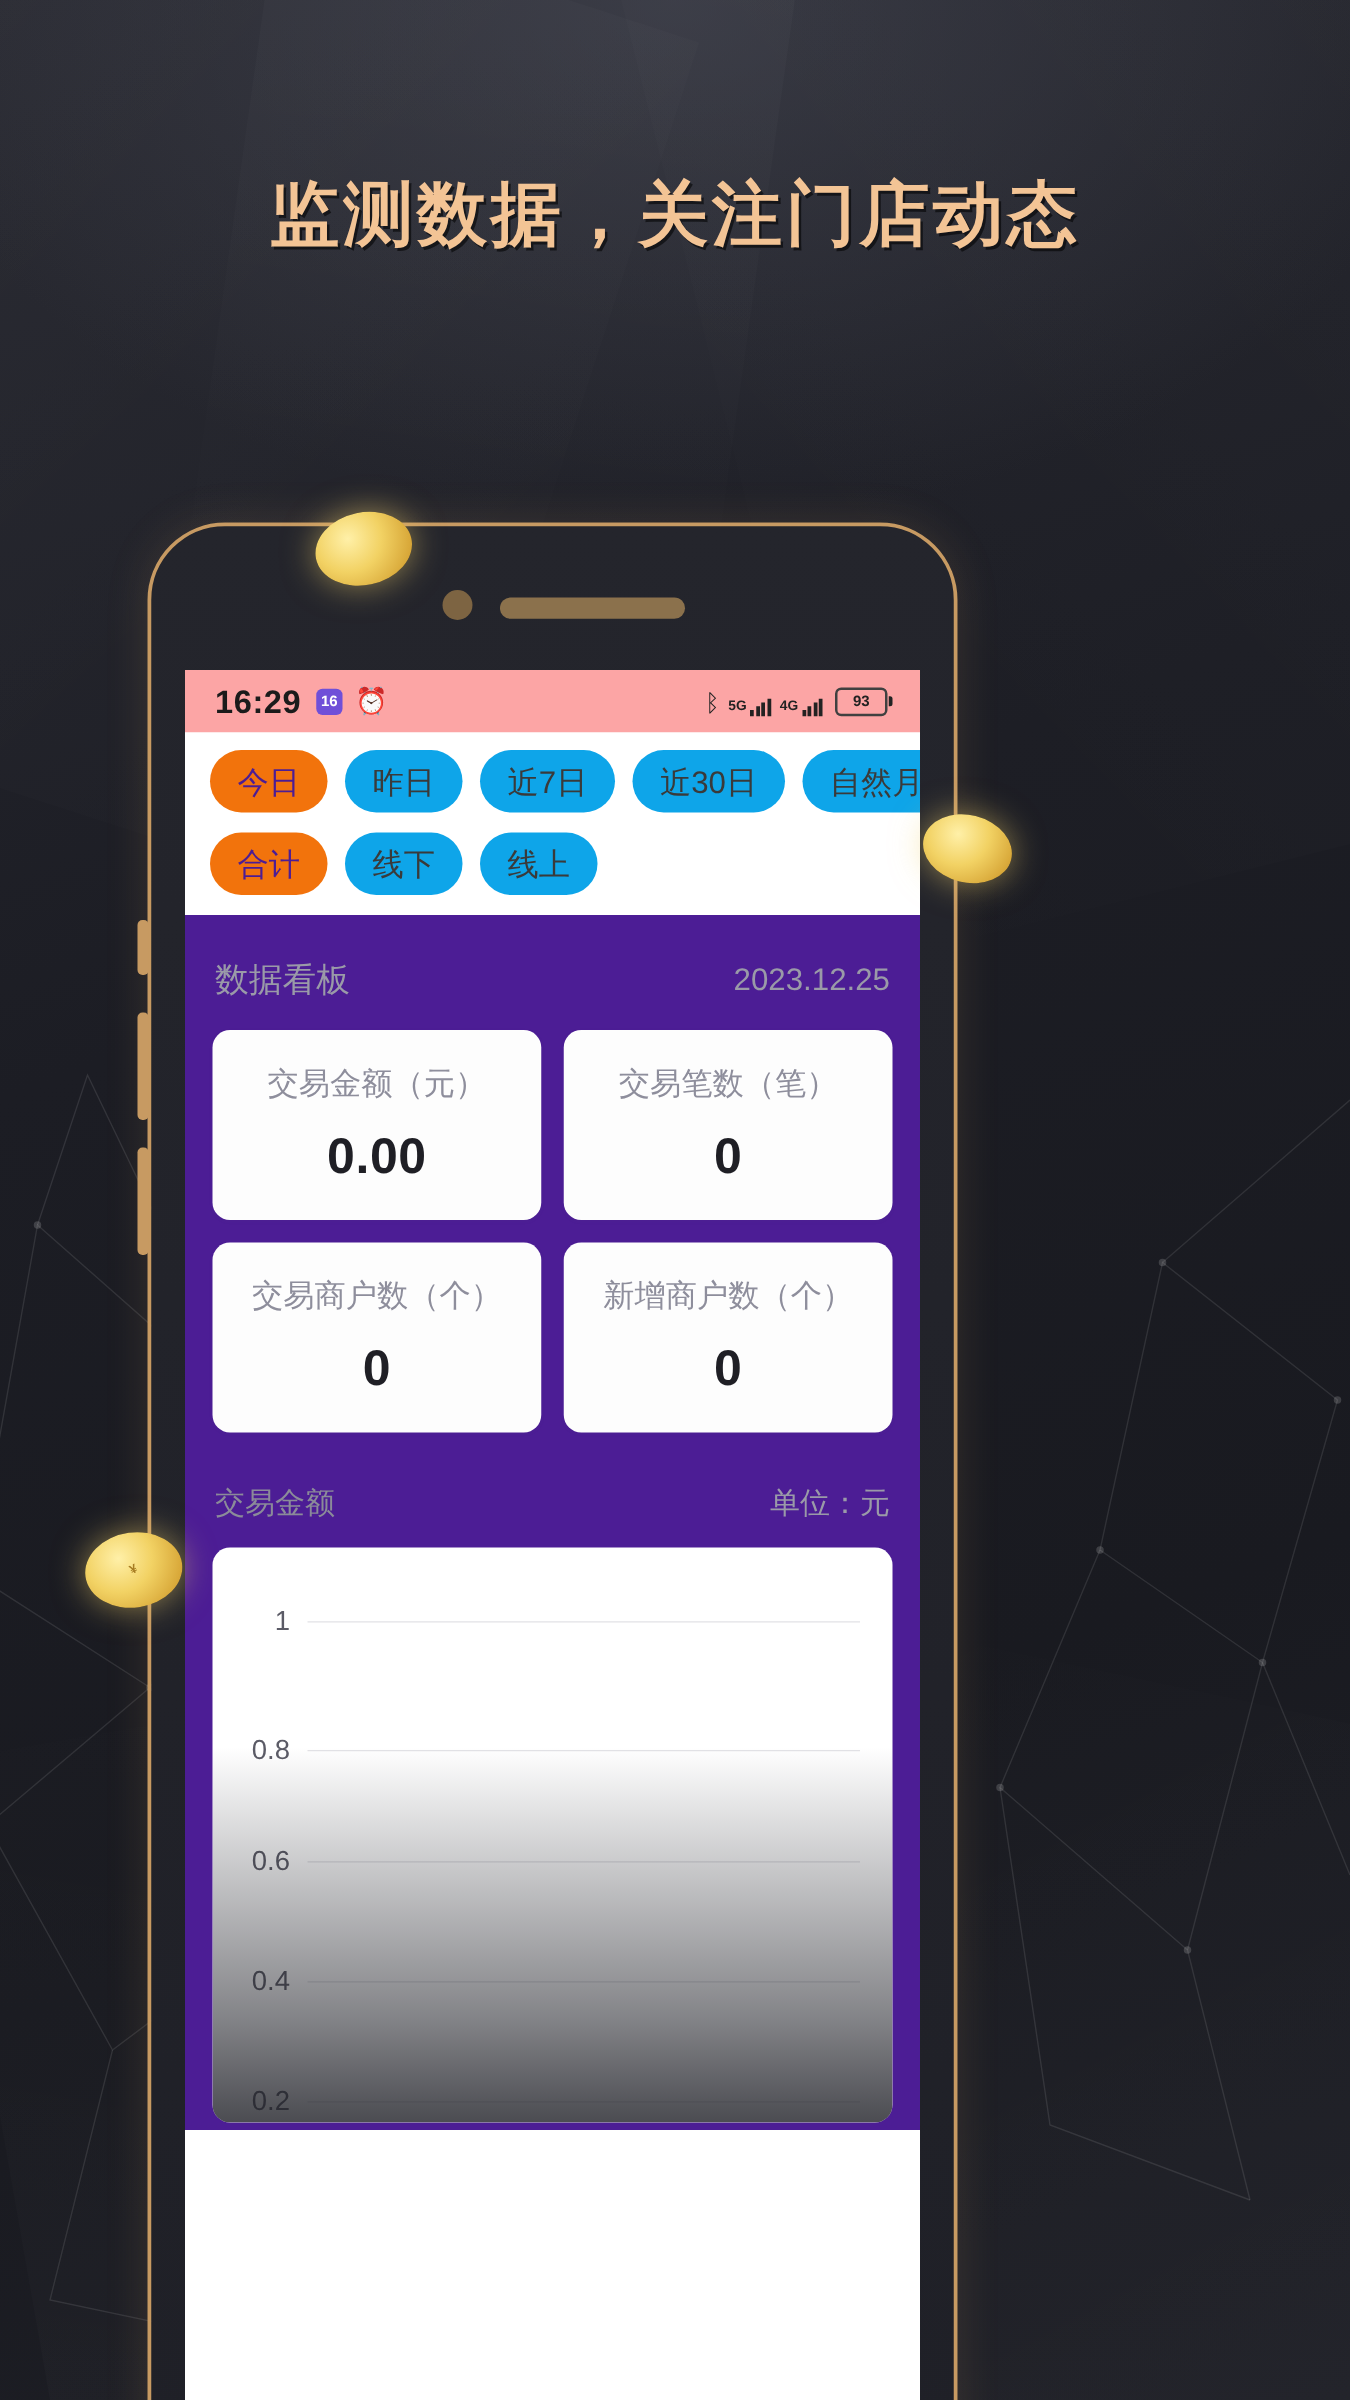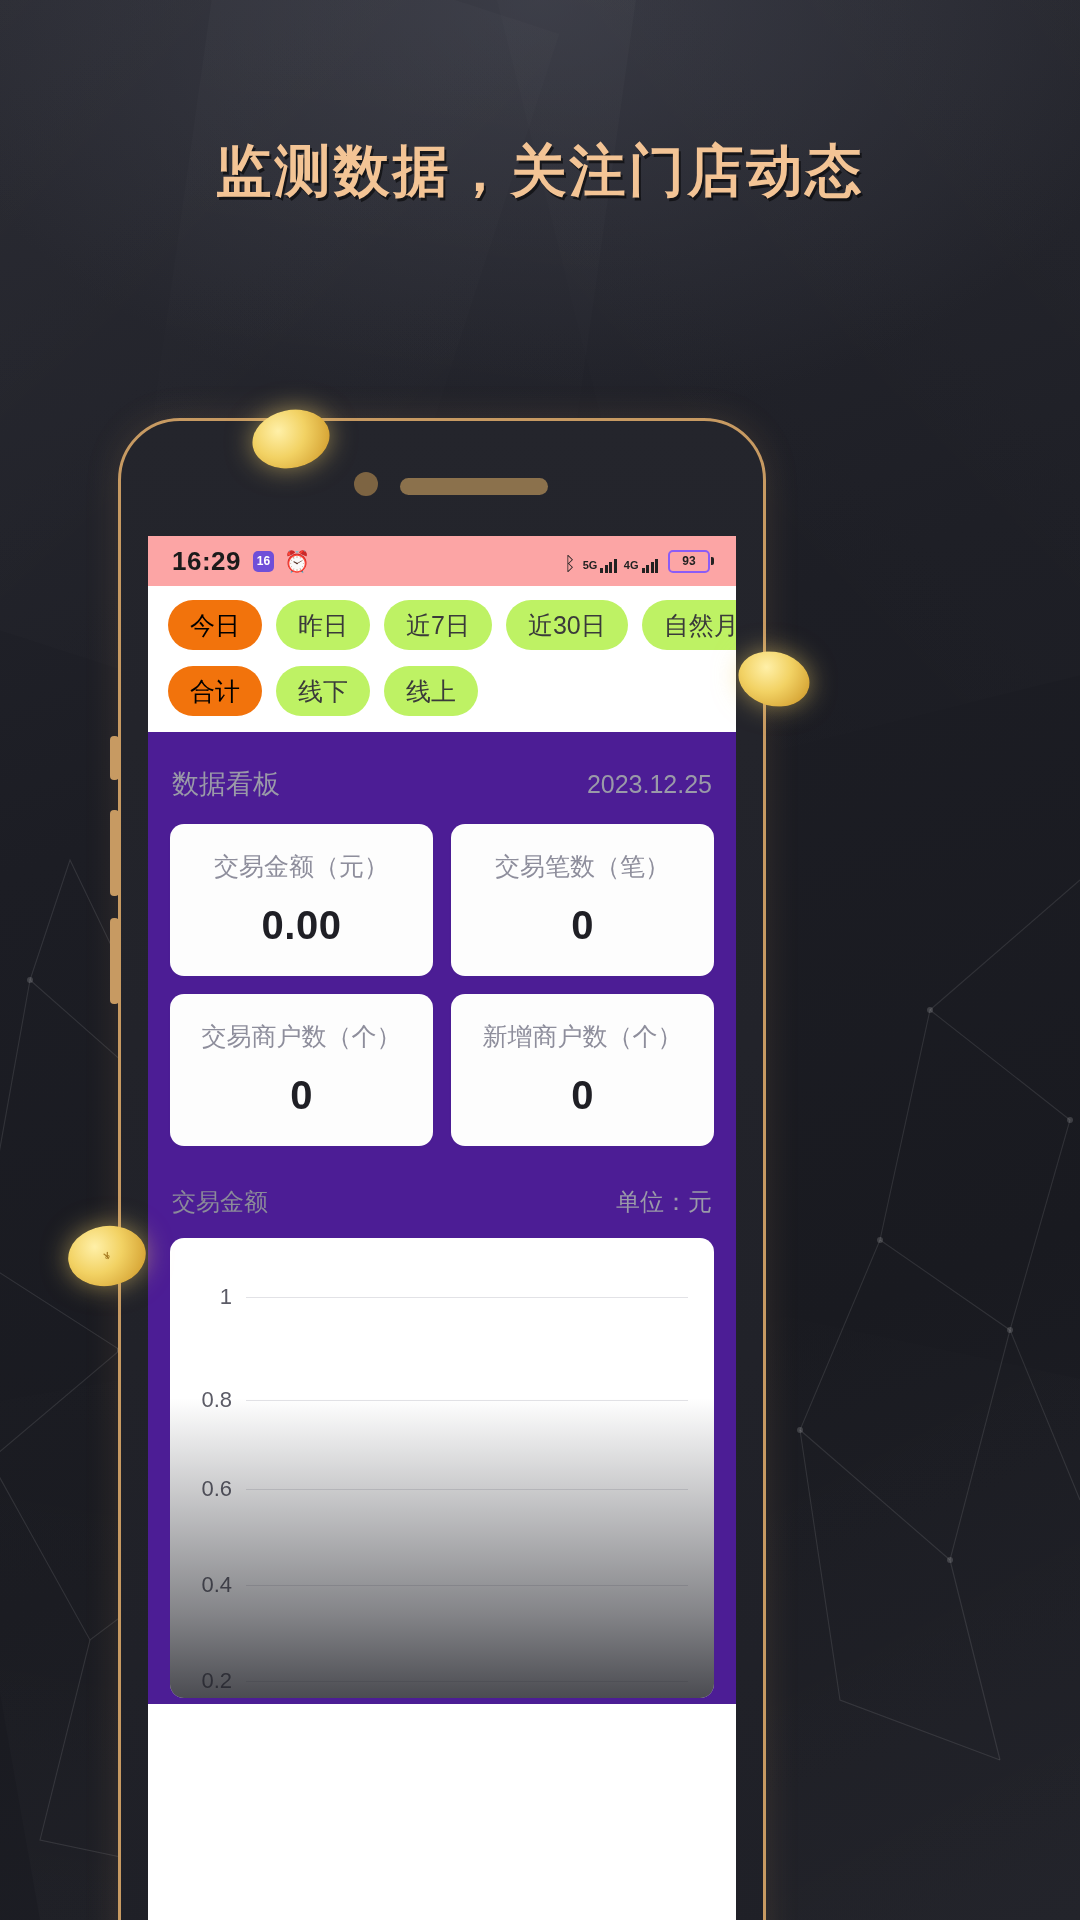--- a/index.html
+++ b/index.html
@@ -98,36 +98,36 @@
   .sig-bars{display:flex;align-items:flex-end;gap:1.5px;}
   .sig-bars i{width:3px;background:#222;display:block;}
   .sig-bars i:nth-child(1){height:5px;}
   .sig-bars i:nth-child(2){height:8px;}
   .sig-bars i:nth-child(3){height:11px;}
   .sig-bars i:nth-child(4){height:14px;}
   .batt{
     display:flex;align-items:center;margin-left:3px;
   }
   .batt-body{
-    width:38px;height:19px;border:2px solid #8b5cf6;border-radius:5px;
+    width:38px;height:19px;border:2px solid #404040;border-radius:5px;
     display:flex;align-items:center;justify-content:center;
     font-size:12px;font-weight:700;color:#222;
   }
   .batt-cap{width:3px;height:8px;background:#222;border-radius:0 2px 2px 0;margin-left:1px;}
 
   
   .tabs-wrap{background:#fff;padding:14px 20px 16px 20px;}
   .tab-row{display:flex;gap:14px;margin-bottom:16px;}
   .tab-row:last-child{margin-bottom:0;}
   .pill{
     height:50px;padding:0 22px;border-radius:25px;
     display:flex;align-items:center;justify-content:center;
-    font-size:25px;color:#3a3a3a;background:#bef264;white-space:nowrap;
-  }
-  .pill.active{background:#f2730c;color:#000000;font-weight:500;text-align:right;}
+    font-size:25px;color:#3a3a3a;background:#0ea5e9;white-space:nowrap;
+  }
+  .pill.active{background:#f2730c;color:#4c1d95;font-weight:500;text-align:right;}
 
   
   .panel{background:#4c1d95;padding:0 0 6px 0;}
   .panel-head{
     display:flex;align-items:center;justify-content:space-between;
     padding:34px 24px 22px 24px;
   }
   .panel-title{font-size:27px;color:#9a9aa8;}
   .panel-date{font-size:25px;color:#9a9aa8;}
 

